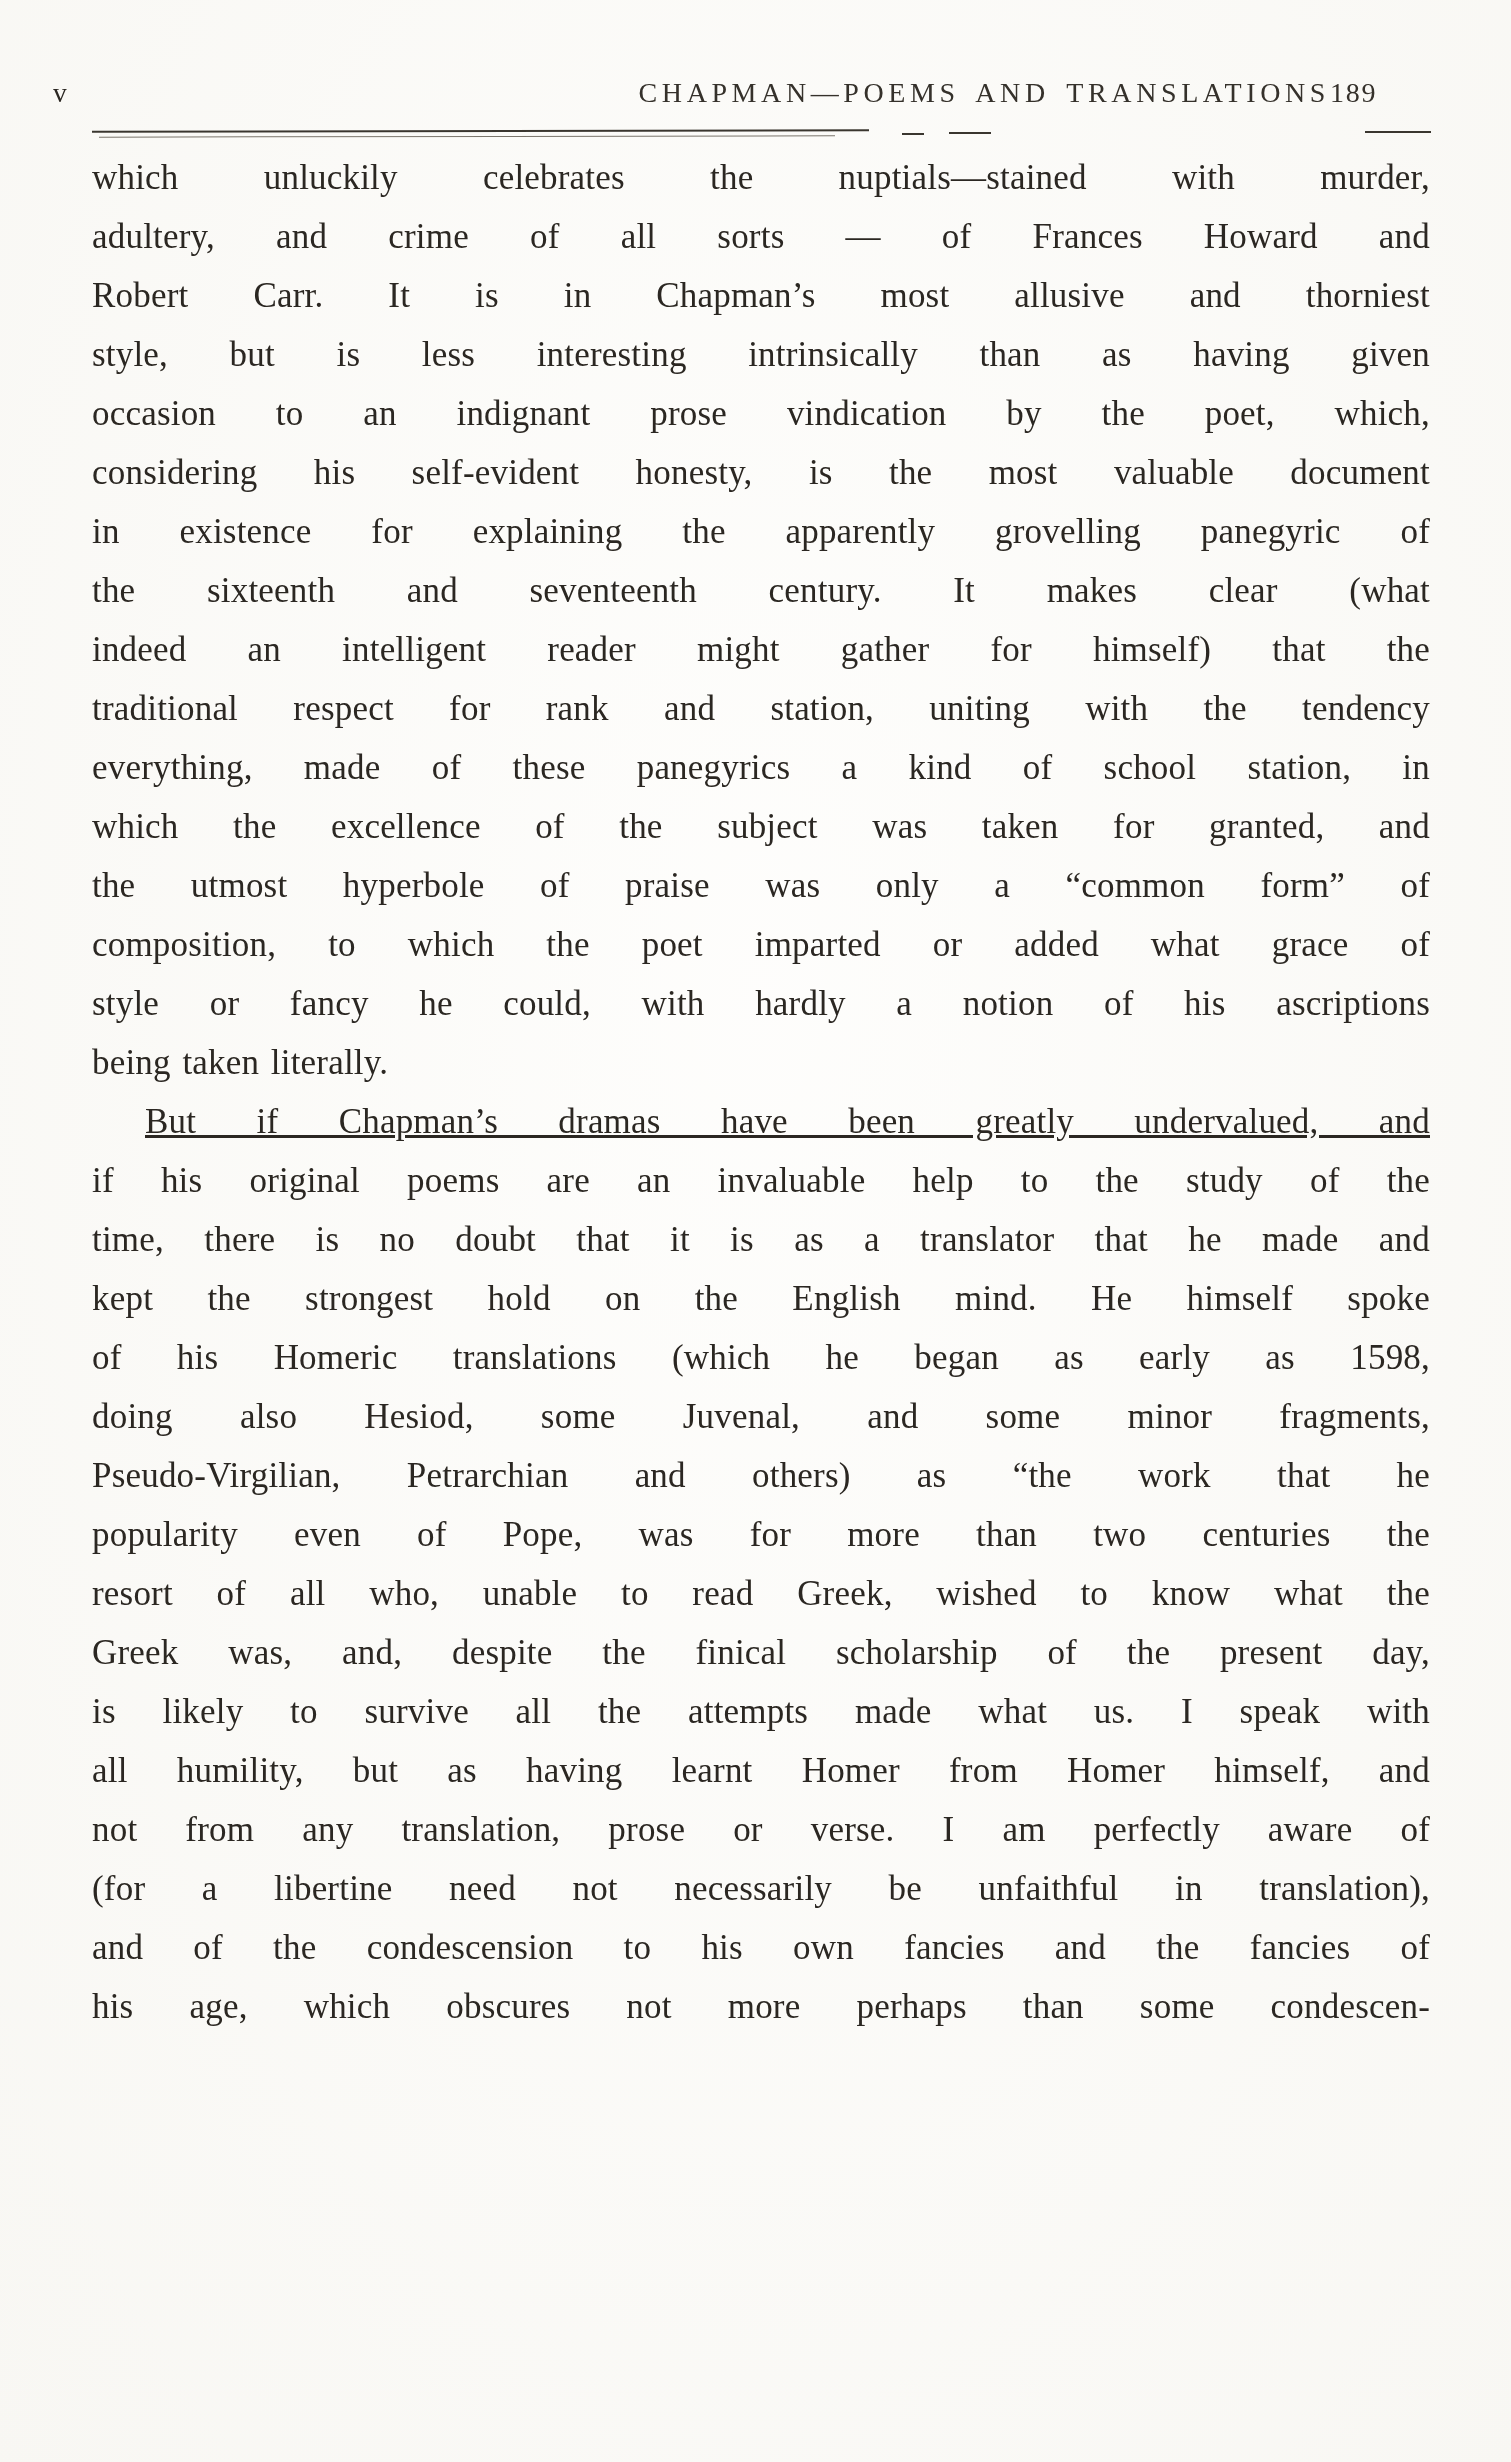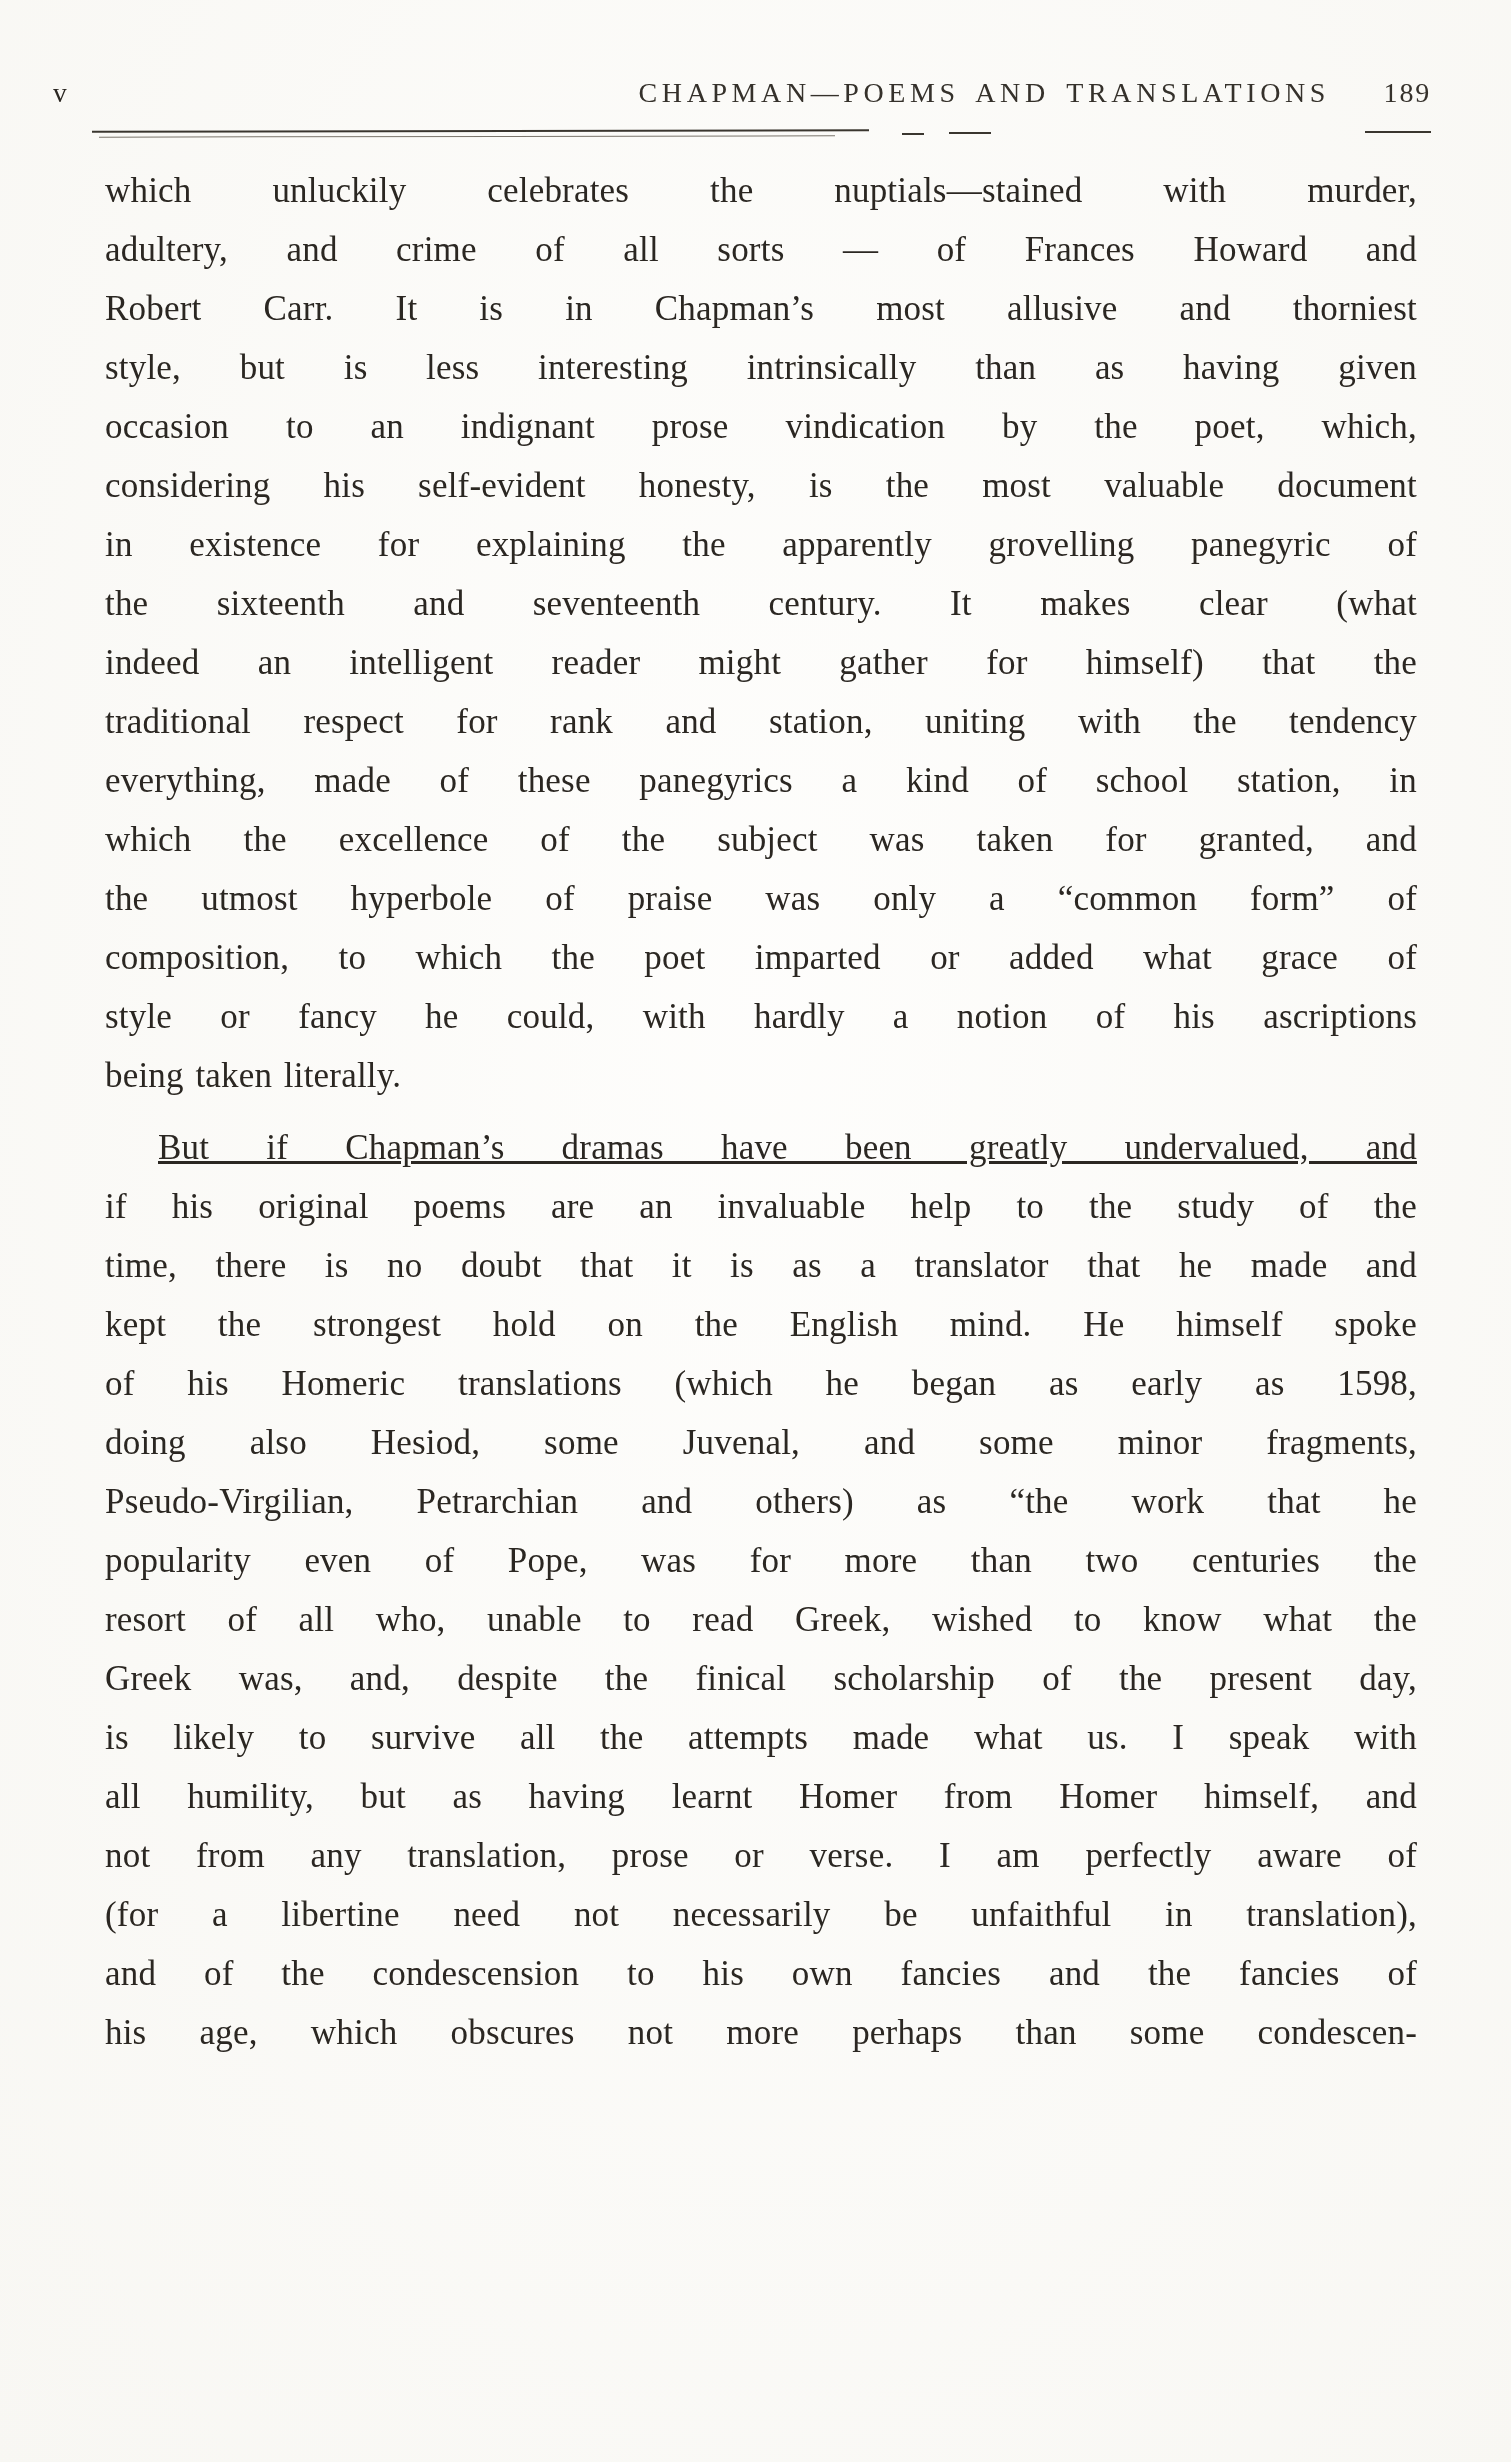--- a/index.html
+++ b/index.html
@@ -37,21 +37,21 @@
     text-align: right;
     letter-spacing: 4.6px;
     word-spacing: 5.5px;
     font-variant: small-caps;
     text-transform: uppercase;
     font-size: 28px;
     color: #35312b;
   }
   .page-number {
     width: 101px;
-    text-align: right;
+    text-align: left;
     font-size: 28px;
     letter-spacing: 1.8px;
     color: #35312b;
   }
   .head-rule {
     position: absolute;
     top: 130px;
     left: 92px;
     right: 81px;
     height: 11px;
@@ -65,21 +65,21 @@
   .body-text {
     position: absolute;
     top: 148px;
     left: 92px;
     width: 1338px;
     font-size: 35px;
     line-height: 59px;
     word-spacing: 2.7px;
     letter-spacing: 0.2px;
   }
-  .paragraph { margin: 13px; }
+  .paragraph { margin: 0; }
   .line {
     text-align: justify;
     text-align-last: justify;
     white-space: normal;
   }
   .line.noend { text-align-last: left; }
   .line.indent { text-indent: 53px; text-decoration: underline; }
 </style>
 </head>
 <body>

